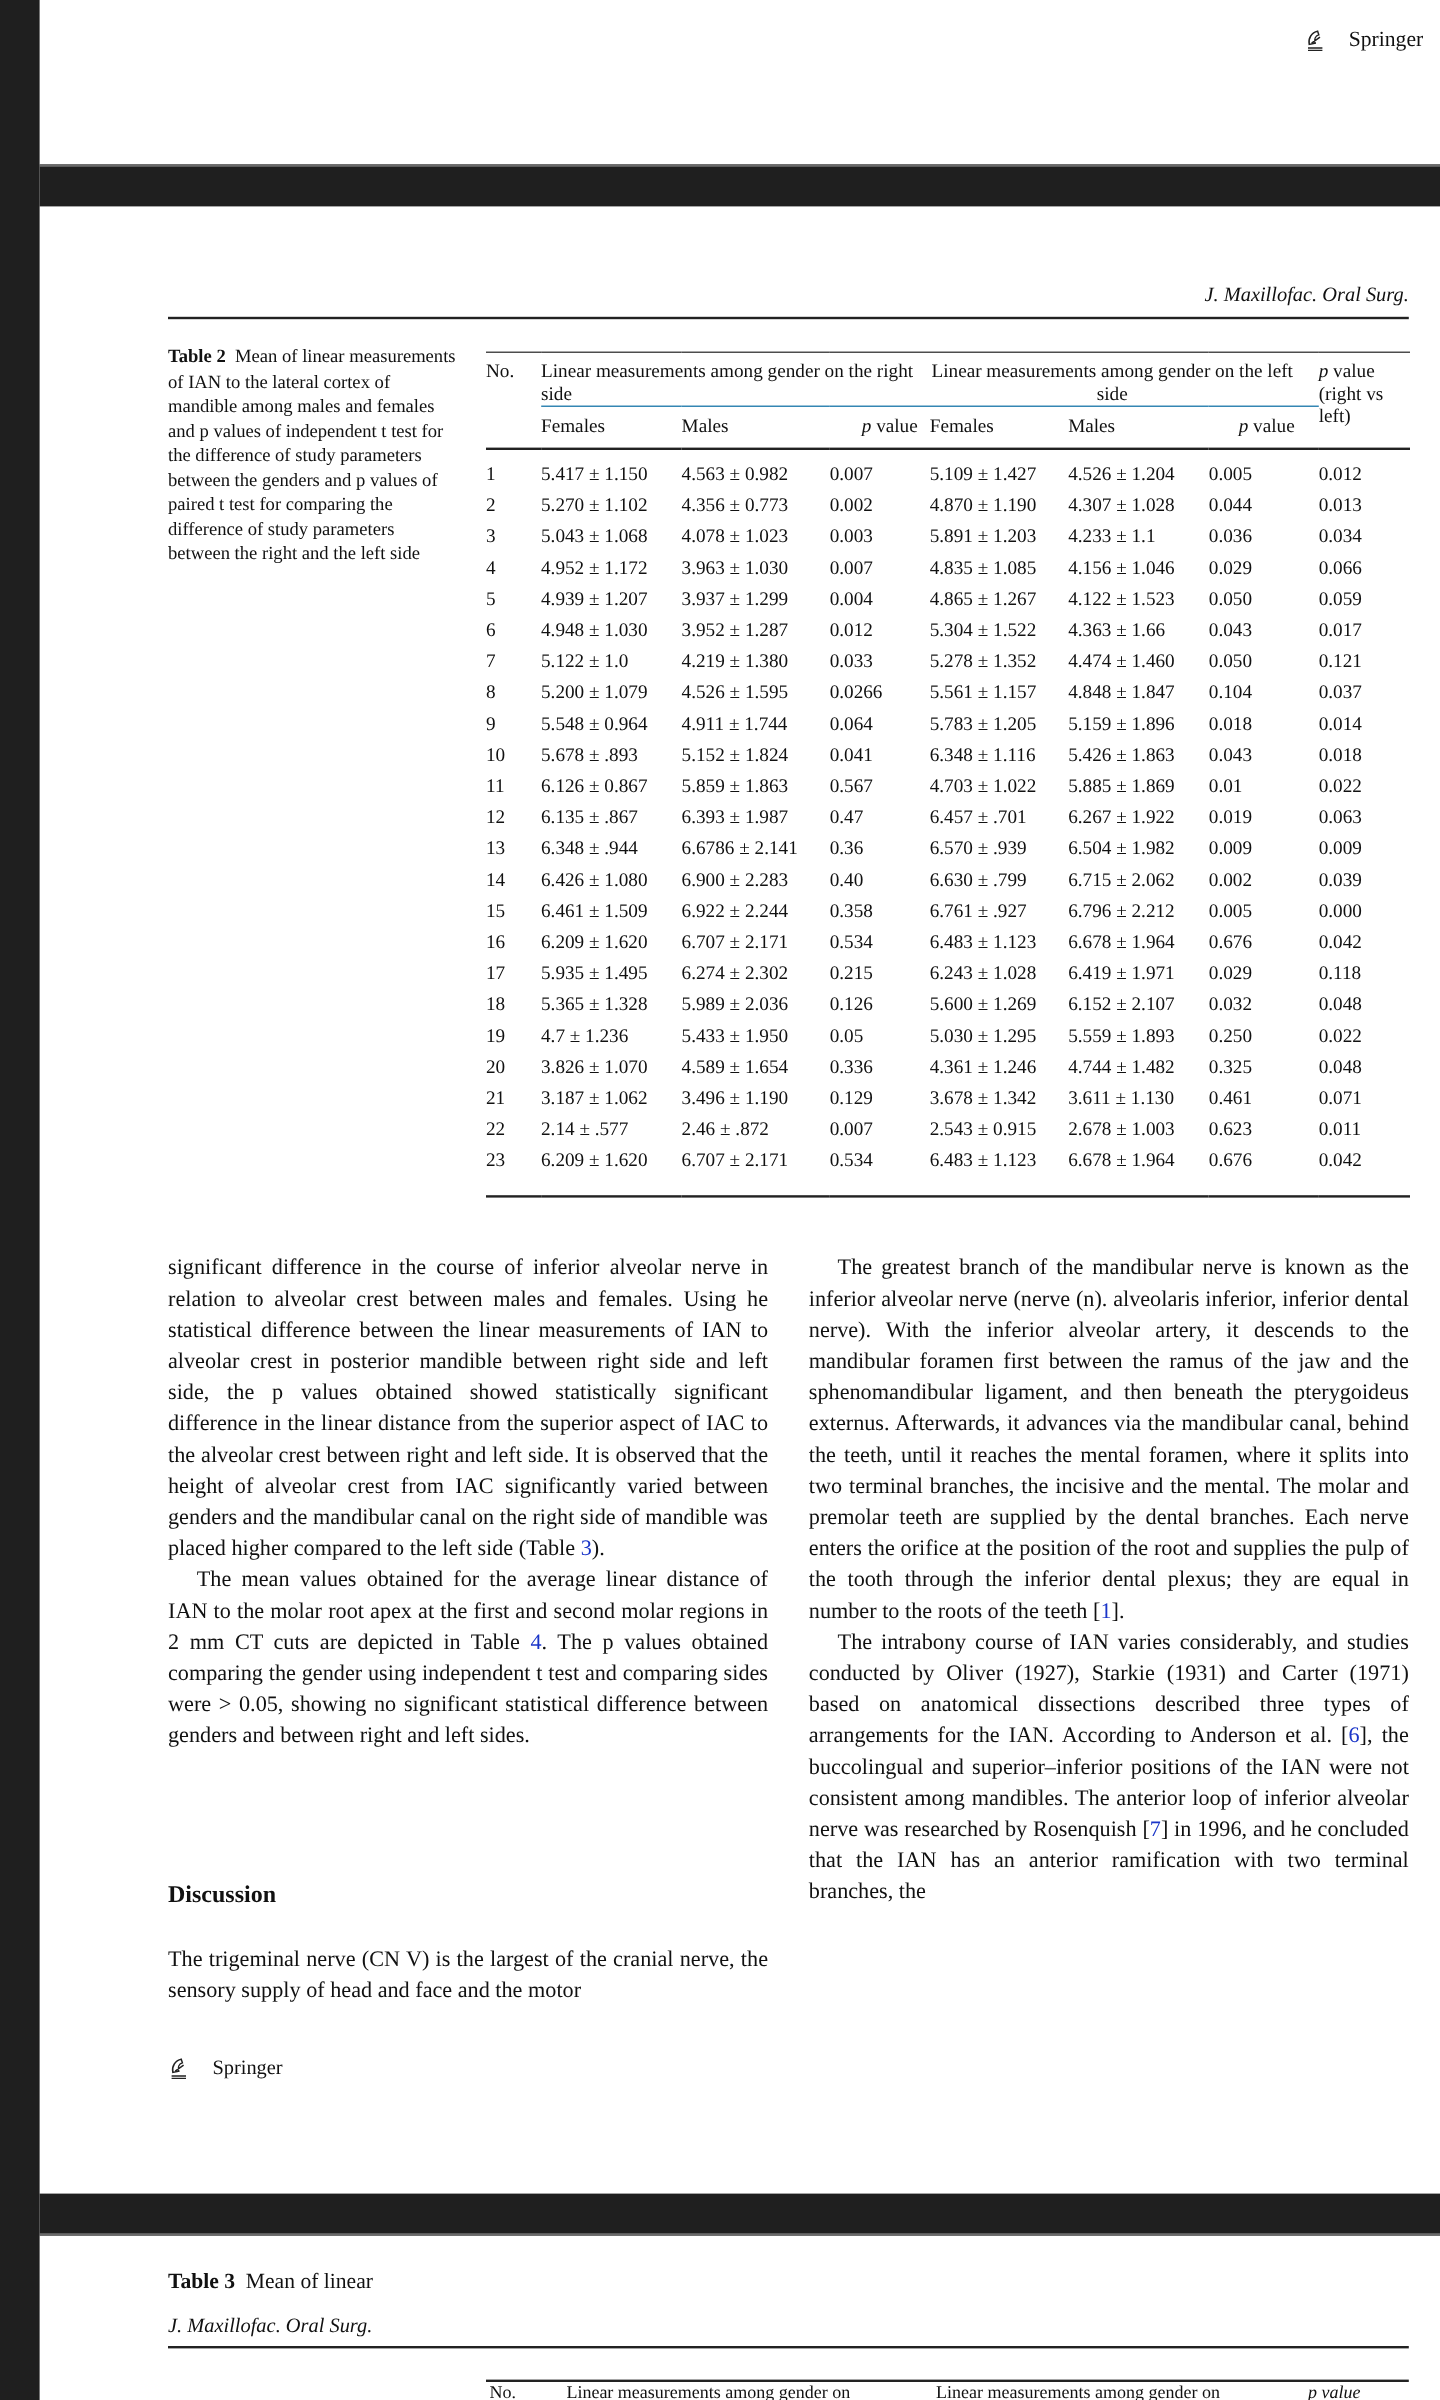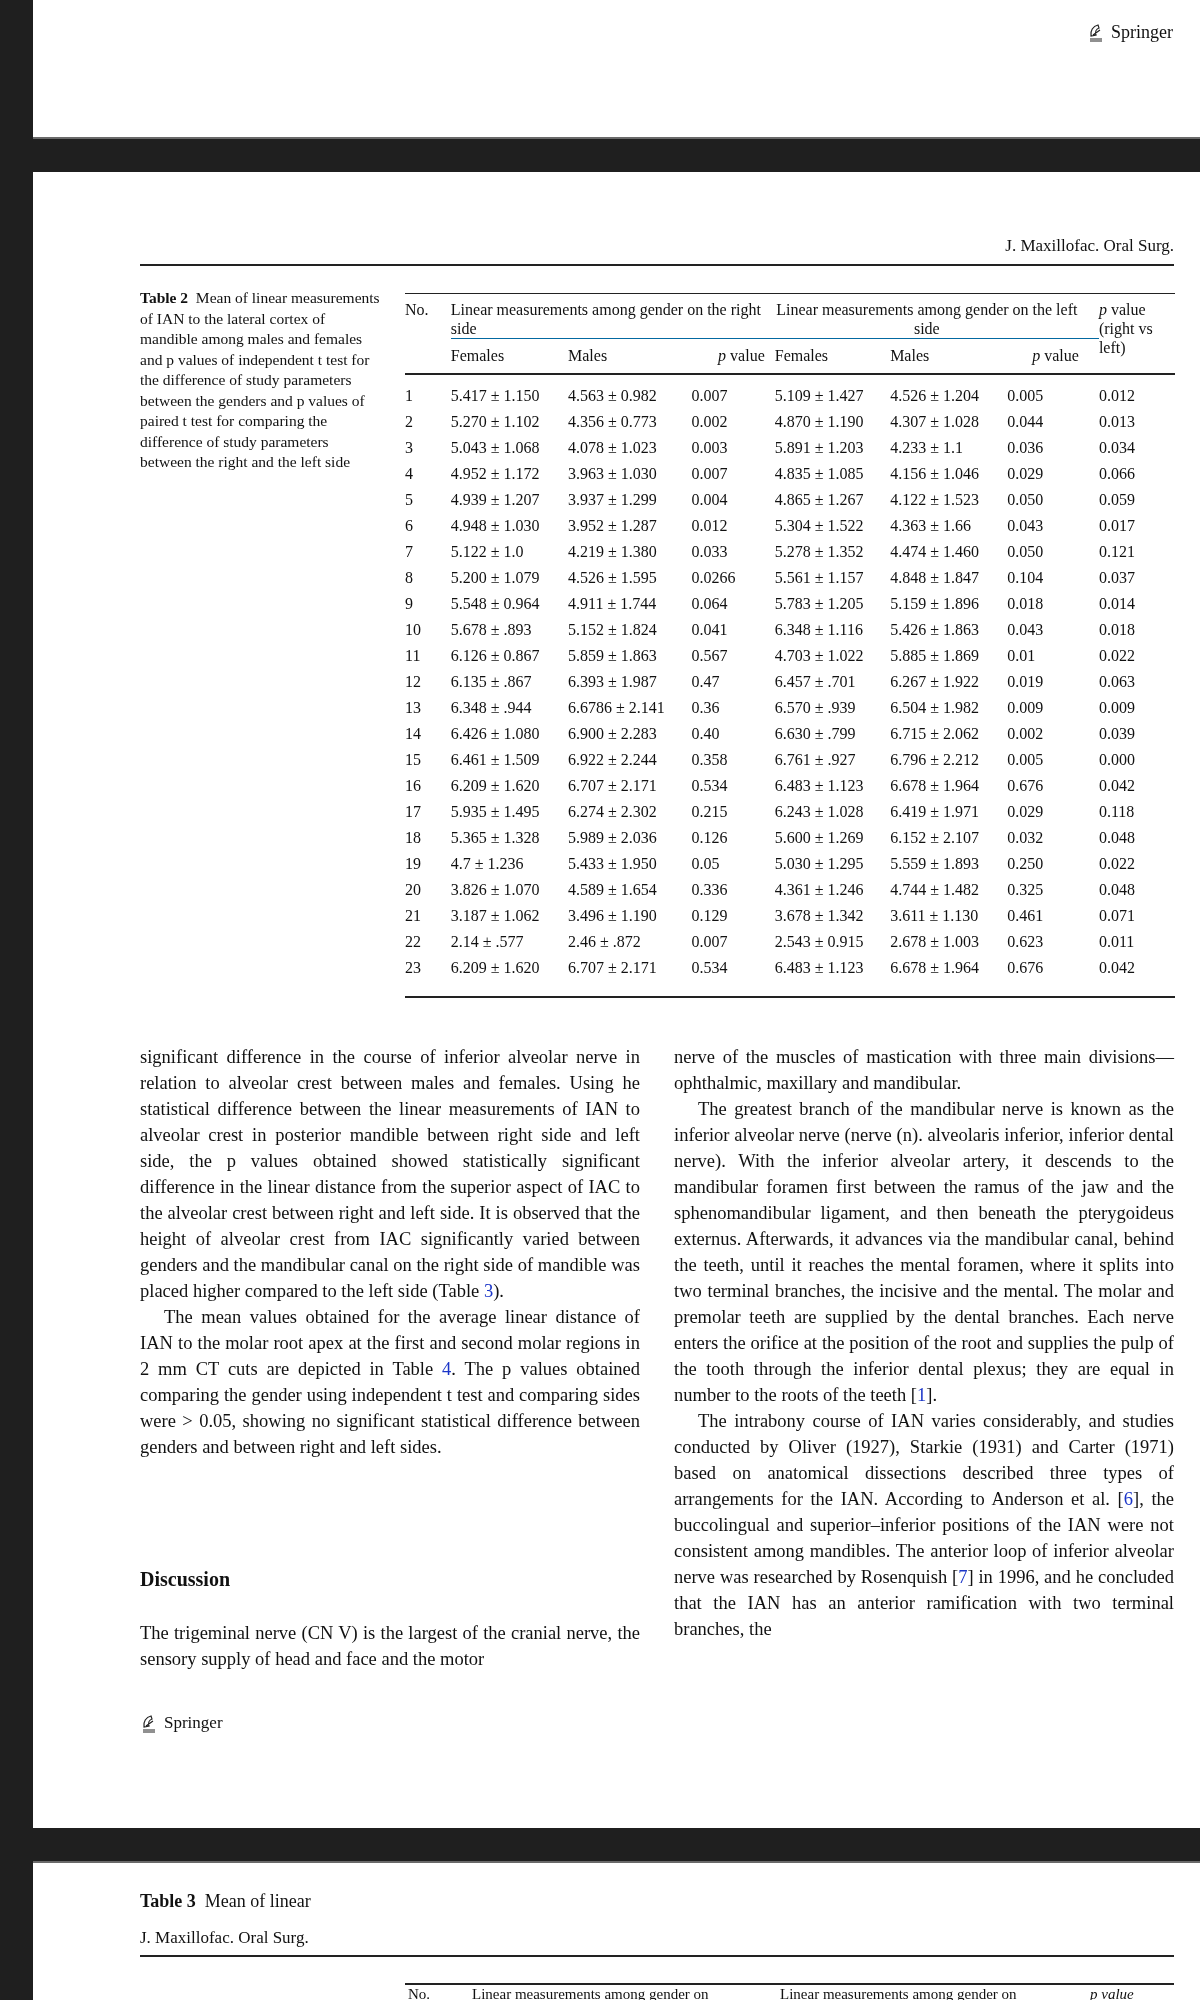--- a/index.html
+++ b/index.html
@@ -5,23 +5,23 @@
   html, body { margin: 0; padding: 0; }
   body {
     width: 1200px; height: 2000px; position: relative; overflow: hidden;
     background: #ffffff;
     font-family: "Liberation Serif", "DejaVu Serif", serif;
     color: #111;
   }
   .left-strip { position: absolute; left: 0; top: 0; width: 33px; height: 2000px; background: #1f1f1f; }
   .page-gap { position: absolute; left: 33px; right: 0; height: 33px; background: #1f1f1f; border-top: 2px solid #6a6a6a; }
   .page-gap.lower { border-top: none; border-bottom: 2px solid #6a6a6a; }
-  .springer { position: absolute; display: flex; gap: 6px; font-size: 18px; }
+  .springer { position: absolute; display: flex; align-items: center; gap: 19px; font-size: 18px; }
   .springer svg { width: 18px; height: 20px; }
-  .running-head { position: absolute; font-size: 17px; }
+  .running-head { position: absolute; font-size: 17px; font-style: italic; }
   .rule { position: absolute; background: #222; }
 
   .caption { position: absolute; left: 140px; top: 288px; width: 240px; font-size: 15.5px; line-height: 20.5px; }
   .caption b { font-weight: bold; font-family: Liberation Serif, serif; }
 
   table.data { position: absolute; left: 405px; top: 293px; width: 770px; border-collapse: collapse; font-size: 16px; }
   table.data th, table.data td { text-align: left; padding: 0; font-weight: normal; vertical-align: top; white-space: nowrap; }
   table.data thead tr.h1 th { padding-top: 6px; line-height: 19px; }
   table.data thead tr.h2 th { padding-top: 8px; padding-bottom: 8px; }
   table.data tbody td { height: 26px; line-height: 26px; }
@@ -319,21 +319,20 @@
   <p class="indent"><span>The mean values obtained for the average linear distance of IAN to the molar root apex at the first and second molar regions in 2 mm CT cuts are depicted in Table </span><span class="link">4</span><span>. The p values obtained comparing the gender using independent t test and comparing sides were ˃ 0.05, showing no significant statistical difference between genders and between right and left sides.</span></p>
 </div>
 
 <div class="heading">Discussion</div>
 
 <div class="col" style="left:140px; top:1620px; width:500px;">
   <p>The trigeminal nerve (CN V) is the largest of the cranial nerve, the sensory supply of head and face and the motor</p>
 </div>
 
 <div class="col" style="left:674px; top:1044px; width:500px;">
-  <p>nerve of the muscles of mastication with three main divisions—ophthalmic, maxillary and mandibular.</p>
   <p class="indent"><span>The greatest branch of the mandibular nerve is known as the inferior alveolar nerve (nerve (n). alveolaris inferior, inferior dental nerve). With the inferior alveolar artery, it descends to the mandibular foramen first between the ramus of the jaw and the sphenomandibular ligament, and then beneath the pterygoideus externus. Afterwards, it advances via the mandibular canal, behind the teeth, until it reaches the mental foramen, where it splits into two terminal branches, the incisive and the mental. The molar and premolar teeth are supplied by the dental branches. Each nerve enters the orifice at the position of the root and supplies the pulp of the tooth through the inferior dental plexus; they are equal in number to the roots of the teeth [</span><span class="link">1</span><span>].</span></p>
   <p class="indent"><span>The intrabony course of IAN varies considerably, and studies conducted by Oliver (1927), Starkie (1931) and Carter (1971) based on anatomical dissections described three types of arrangements for the IAN. According to Anderson et al. [</span><span class="link">6</span><span>], the buccolingual and superior–inferior positions of the IAN were not consistent among mandibles. The anterior loop of inferior alveolar nerve was researched by Rosenquish [</span><span class="link">7</span><span>] in 1996, and he concluded that the IAN has an anterior ramification with two terminal branches, the</span></p>
 </div>
 
 <div class="springer" style="left:140px; top:1713px; font-size:17px;">
   <svg viewBox="0 0 18 20">
       <path d="M4 14 C3 9 6 4 11 3 L12 6 C9 7 8 10 9 13 Z M6 13 L13 8 M3 17 H15 M3 19 H15" fill="none" stroke="#222" stroke-width="1.2"></path>
     </svg>
   <span>Springer</span>
 </div>

